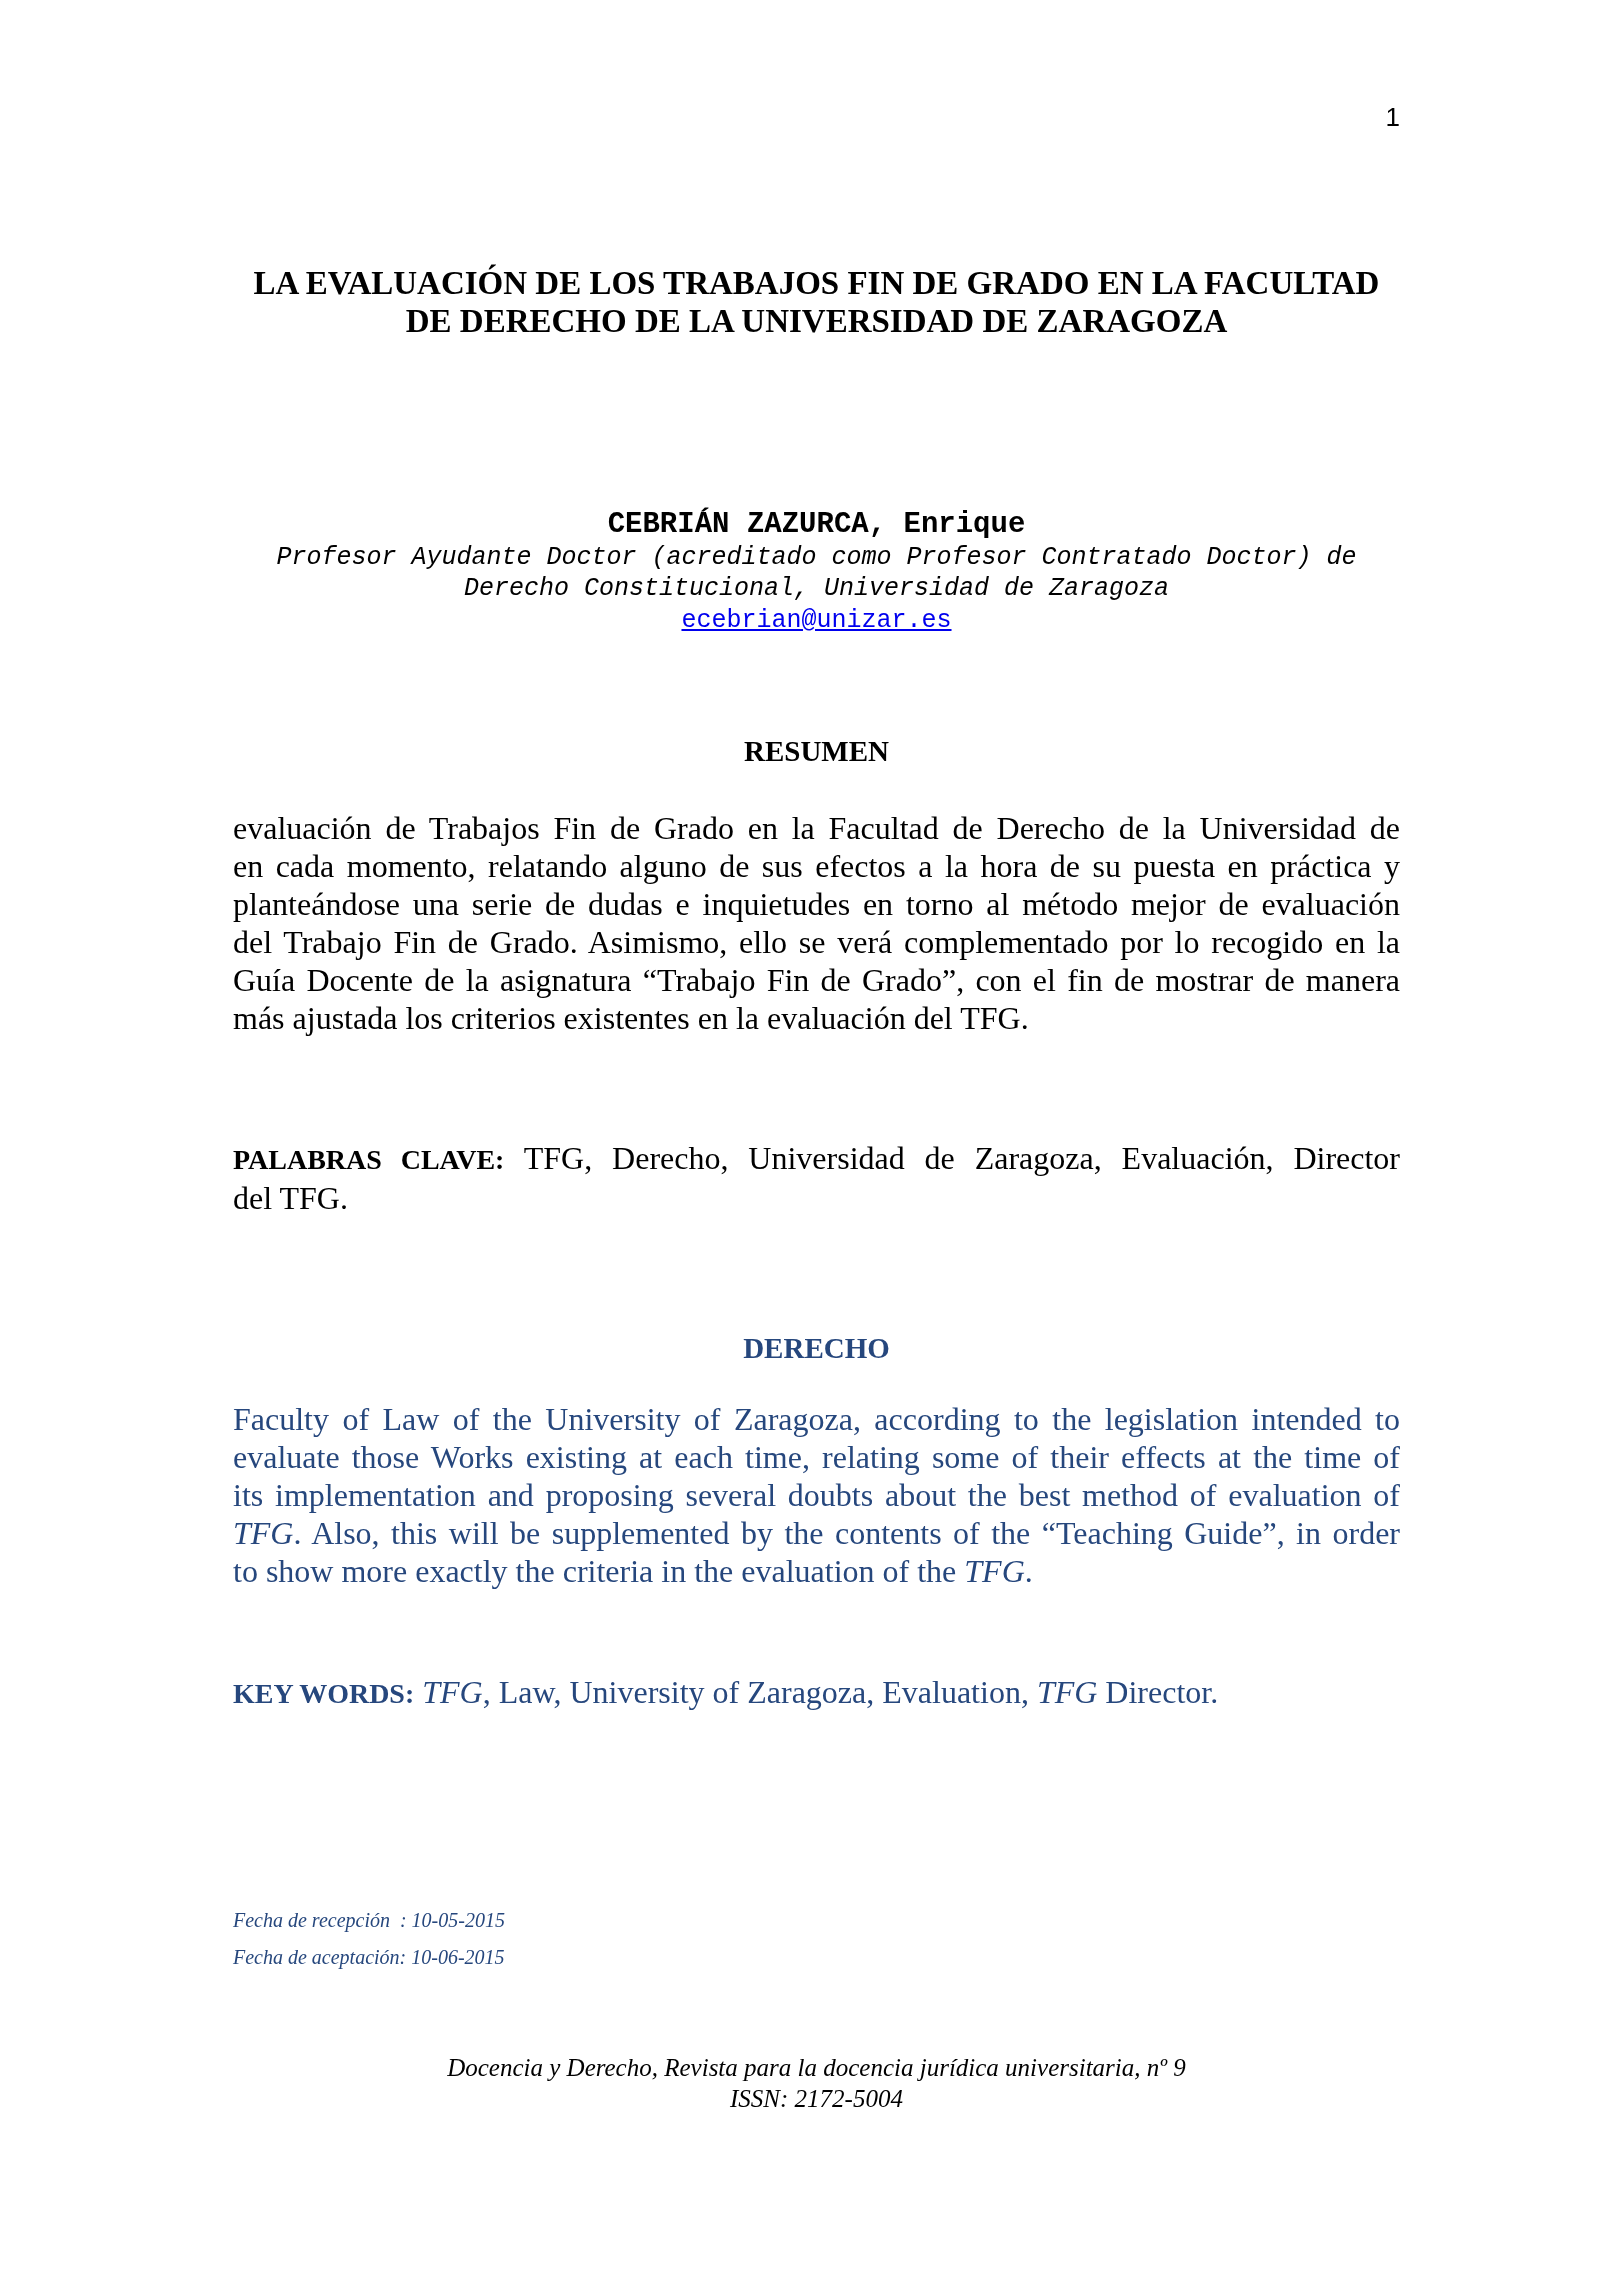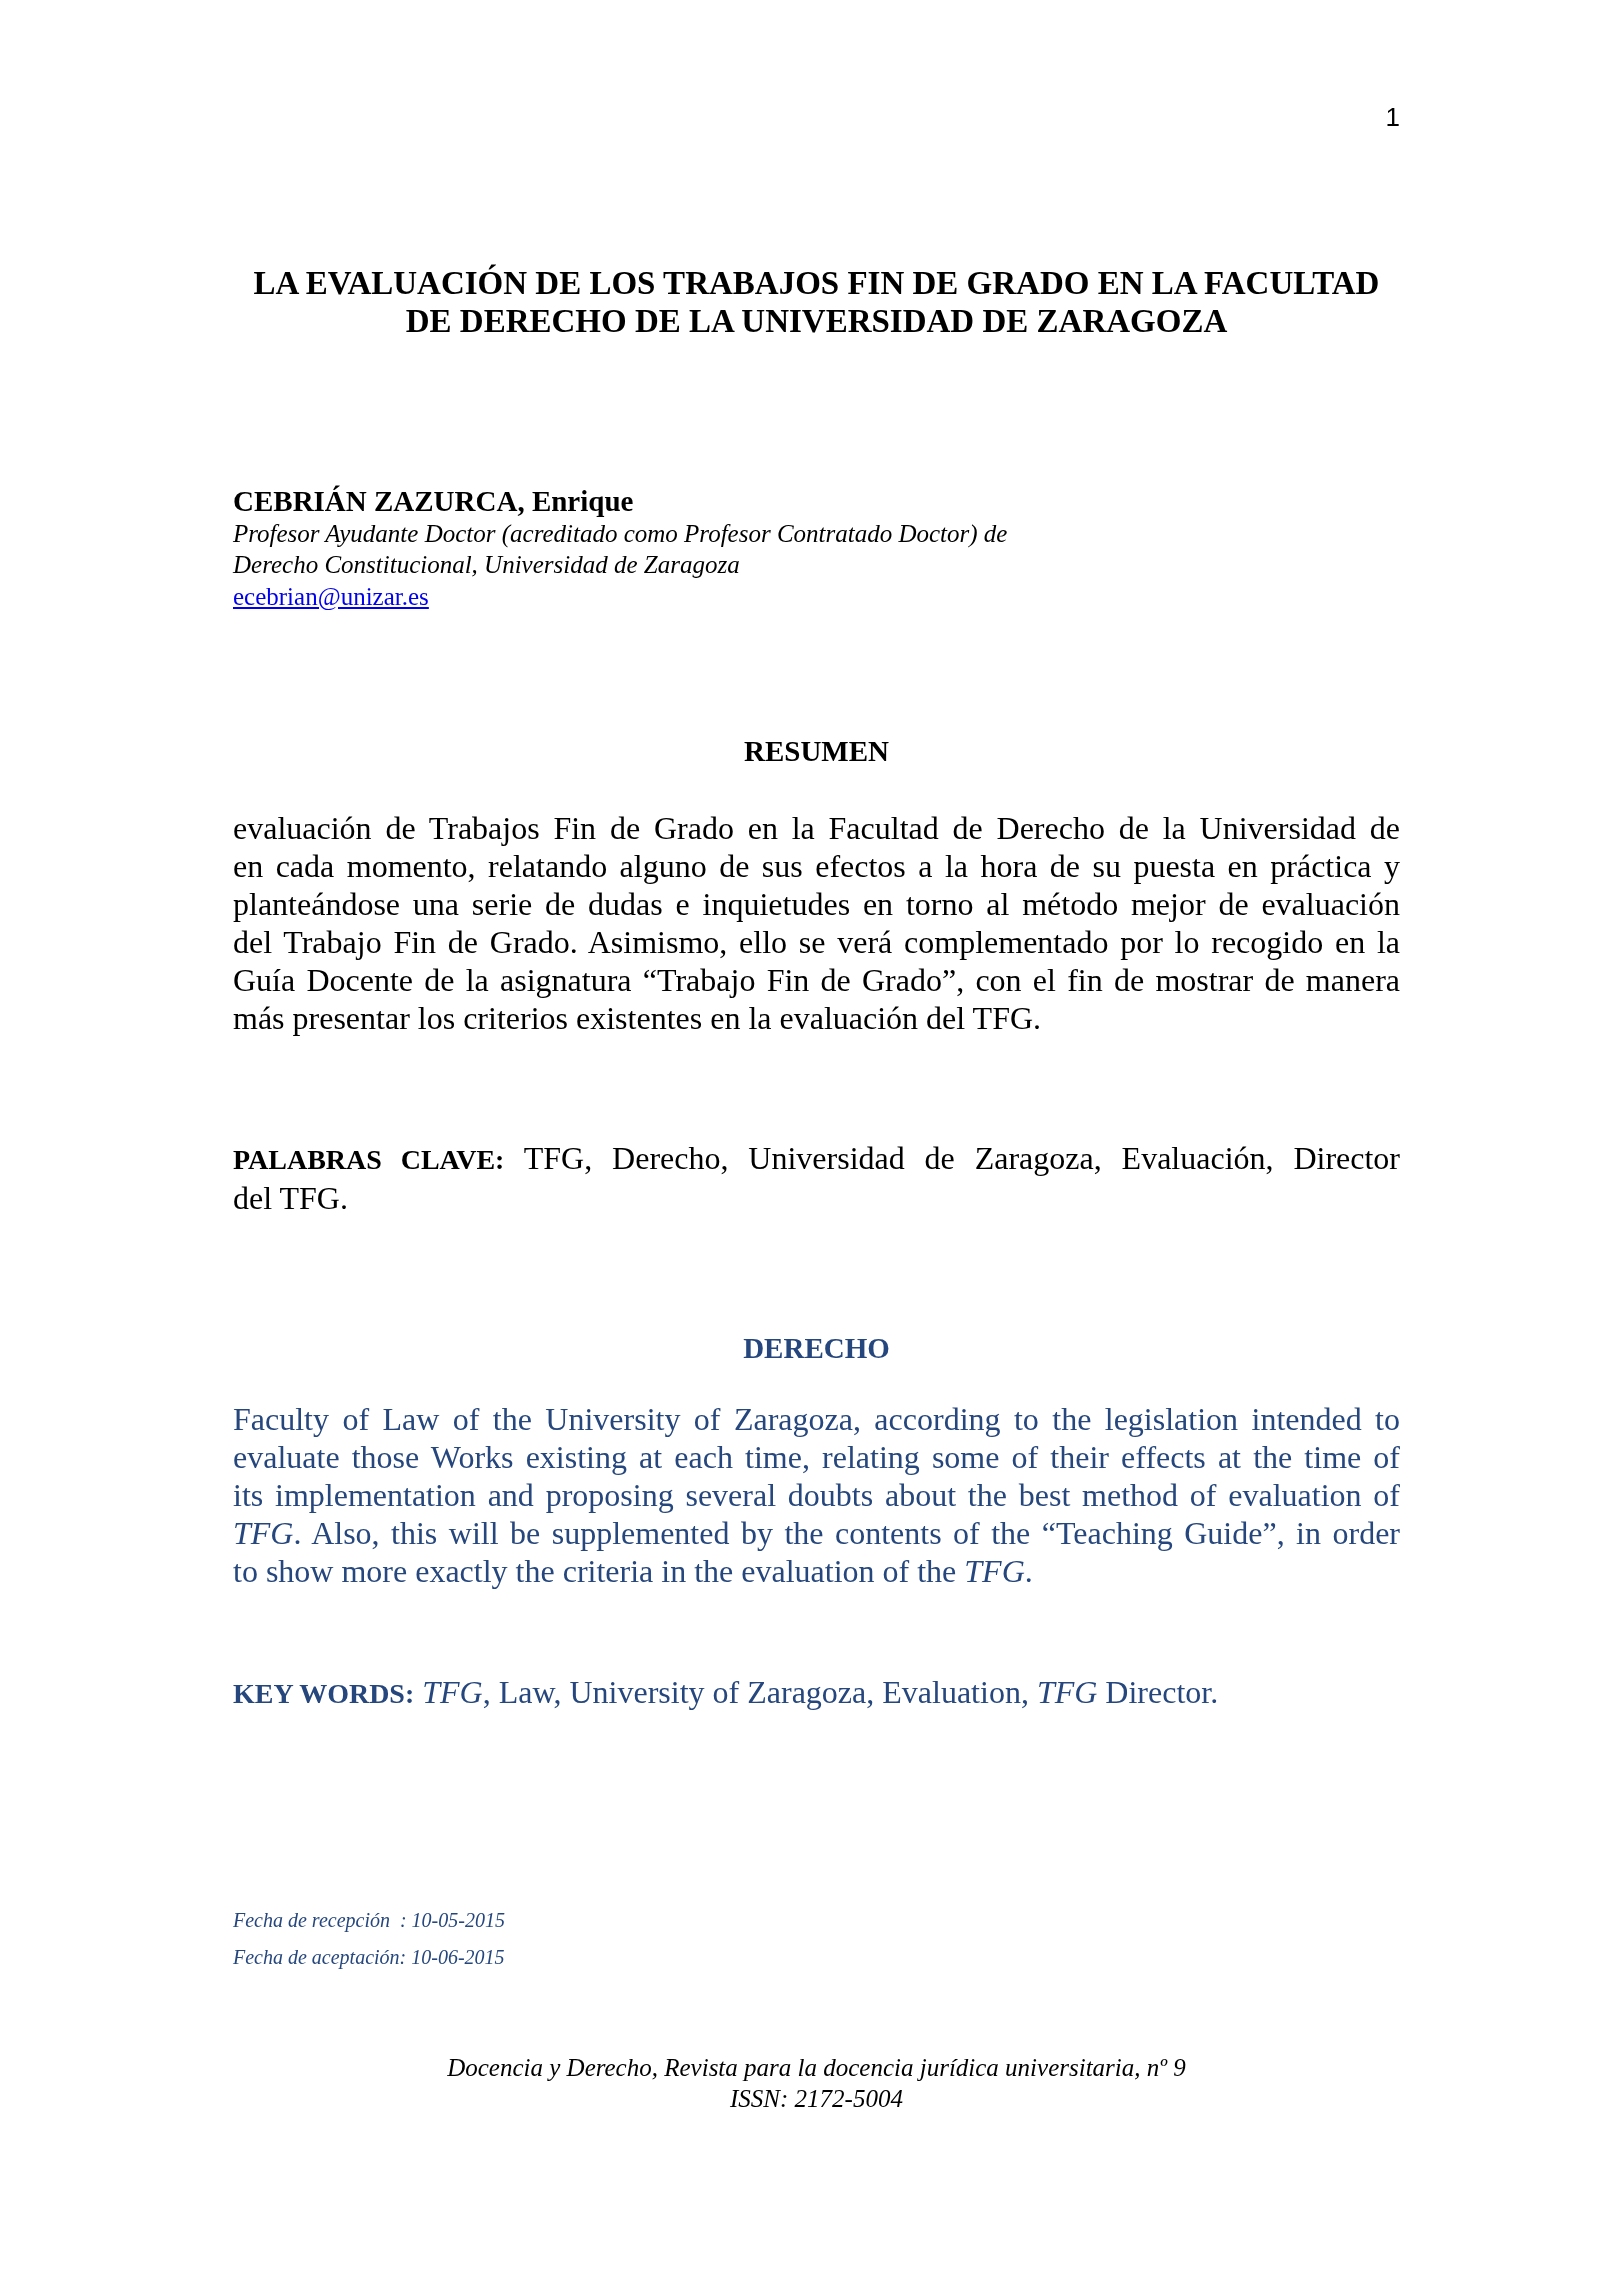--- a/index.html
+++ b/index.html
@@ -4,21 +4,21 @@
 <style>
   html, body { margin: 0; padding: 0; background: #ffffff; }
   body { width: 1622px; height: 2295px; position: relative; overflow: hidden;
          font-family: "Liberation Serif", "DejaVu Serif", serif; color: #000; }
   .abs { position: absolute; }
   .page-number { left: 1374px; top: 98px; width: 26px; text-align: right;
                  font-family: "Liberation Sans", "DejaVu Sans", sans-serif; font-size: 26px; line-height: 39px; }
   .title { left: 233px; width: 1167px; top: 264px; text-align: center; font-weight: bold;
            font-size: 33px; line-height: 38px; }
   .title div { white-space: nowrap; }
-  .author-block { left: 233px; width: 1167px; top: 484px; text-align: left; }
+  .author-block { left: 233px; width: 1167px; top: 508px; text-align: center; font-family: Liberation Mono, monospace; }
   .author-name { font-weight: bold; font-size: 29px; line-height: 34px; }
   .affil { font-style: italic; font-size: 25px; line-height: 31px; }
   .email { font-size: 25px; line-height: 33px; color: #0000ee; text-decoration: underline; }
   .section-heading { left: 233px; width: 1167px; text-align: center; font-weight: bold; font-size: 29px; line-height: 34px; }
   .body-text { left: 233px; width: 1167px; font-size: 32px; line-height: 38px; text-align: justify; }
   .body-text span.line { display: block; text-align: justify; text-align-last: justify; white-space: nowrap; }
   .body-text span.line.last { text-align-last: left; }
   .blue { color: #26477d; }
   .kw-label { font-weight: bold; font-size: 28px; }
   .dates { left: 233px; top: 1902px; font-style: italic; font-size: 20px; line-height: 37px; color: #26477d; }
@@ -43,21 +43,21 @@
 </div>
 
 <div class="abs section-heading" style="top:734px;">RESUMEN</div>
 
 <div class="abs body-text" style="top:809px;">
   <span class="line">evaluación de Trabajos Fin de Grado en la Facultad de Derecho de la Universidad de</span>
   <span class="line">en cada momento, relatando alguno de sus efectos a la hora de su puesta en práctica y</span>
   <span class="line">planteándose una serie de dudas e inquietudes en torno al método mejor de evaluación</span>
   <span class="line">del Trabajo Fin de Grado. Asimismo, ello se verá complementado por lo recogido en la</span>
   <span class="line">Guía Docente de la asignatura “Trabajo Fin de Grado”, con el fin de mostrar de manera</span>
-  <span class="line last">más presentar los criterios existentes en la evaluación del TFG.</span>
+  <span class="line last">más ajustada los criterios existentes en la evaluación del TFG.</span>
 </div>
 
 <div class="abs body-text" style="top:1139px;">
   <span class="line"><span class="kw-label">PALABRAS CLAVE:</span> <span>TFG, Derecho, Universidad de Zaragoza, Evaluación, Director</span></span>
   <span class="line last">del TFG.</span>
 </div>
 
 <div class="abs section-heading blue" style="top:1331px;">DERECHO</div>
 
 <div class="abs body-text blue" style="top:1400px;">

